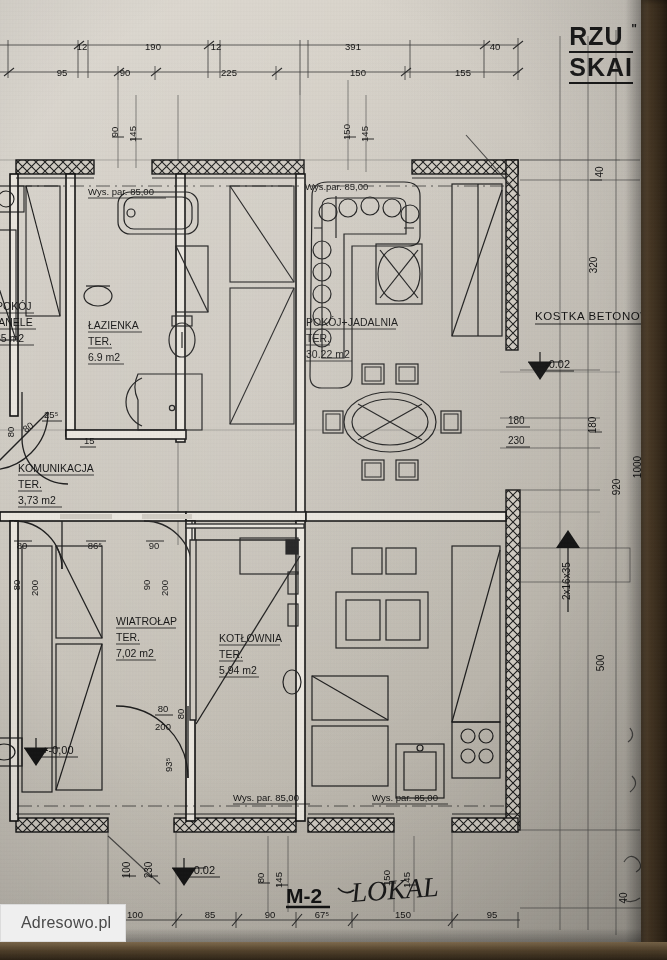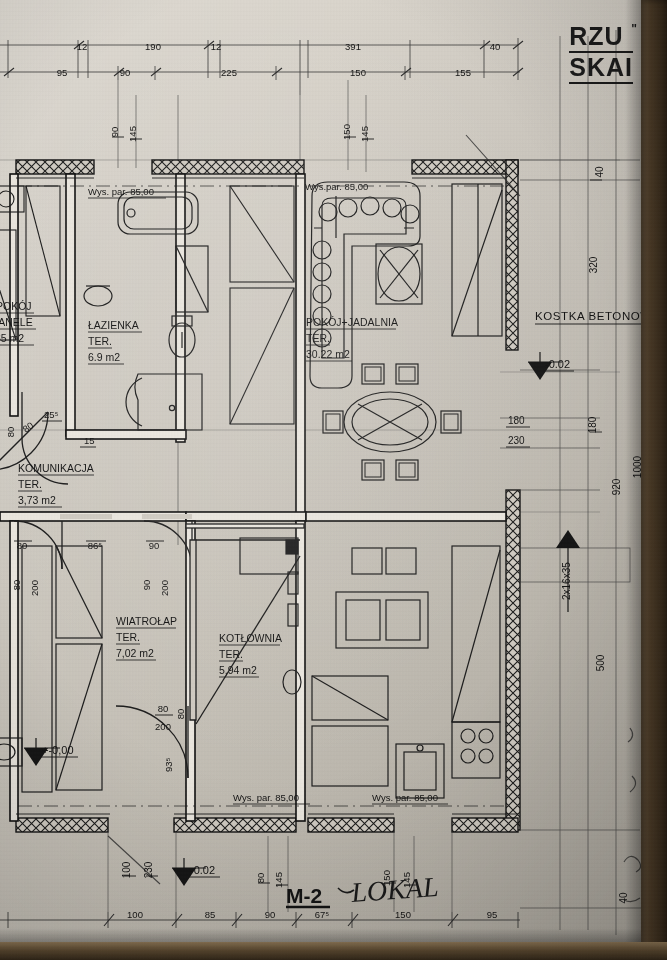--- a/index.html
+++ b/index.html
@@ -642,13 +642,14 @@
   </div>
 
   <div class="desk-right"></div>
   <div class="paper-shadow-r"></div>
   <div class="paper-shadow-b"></div>
   <div class="desk-bottom"></div>
 
   <div class="vignette"></div>
   <div class="grain"></div>
 
+  <div class="wm">Adresowo.pl</div>
 </div>
 
 </body></html>

